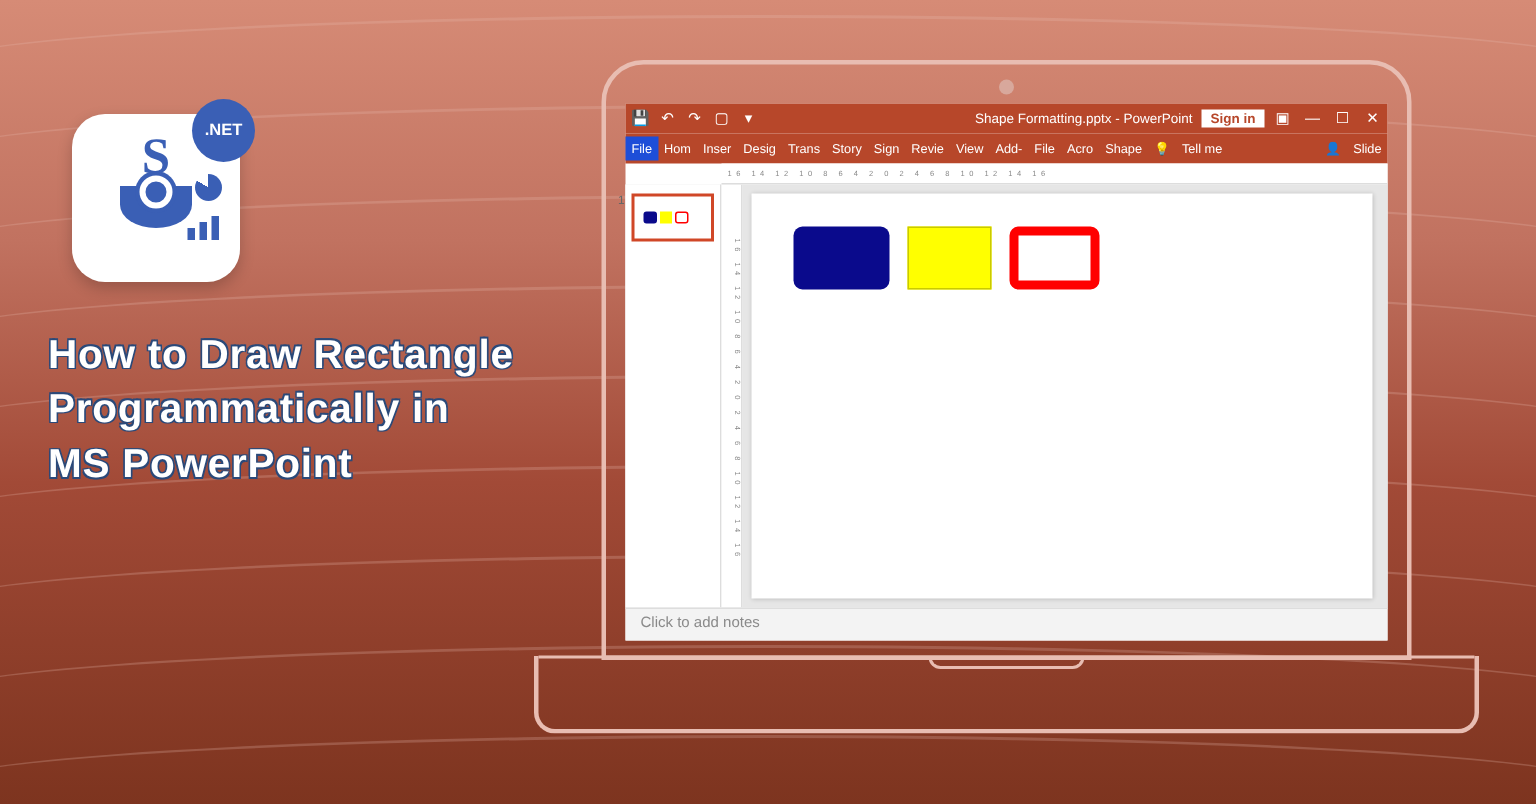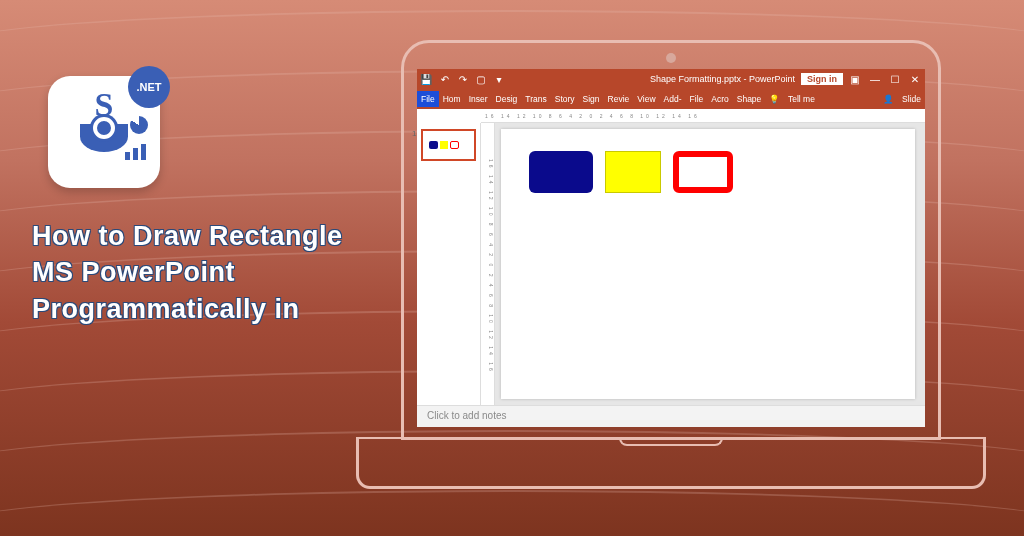--- a/index.html
+++ b/index.html
@@ -76,22 +76,22 @@
   <div class="logo-bars">
       <span style="height:8px"></span>
       <span style="height:12px"></span>
       <span style="height:16px"></span>
     </div>
   <div class="net-badge">.NET</div>
 </div>
 
 <div class="headline">
   <div>How to Draw Rectangle</div>
+  <div>Programmatically in</div>
   <div>MS PowerPoint</div>
-  <div>Programmatically in</div>
 </div>
 
 <div class="laptop">
   <div class="lap-frame">
     <div class="lap-cam"></div>
     <div class="screen">
 
       <div class="titlebar">
         <div class="tb-left">
           <span class="tb-ico">💾</span>

